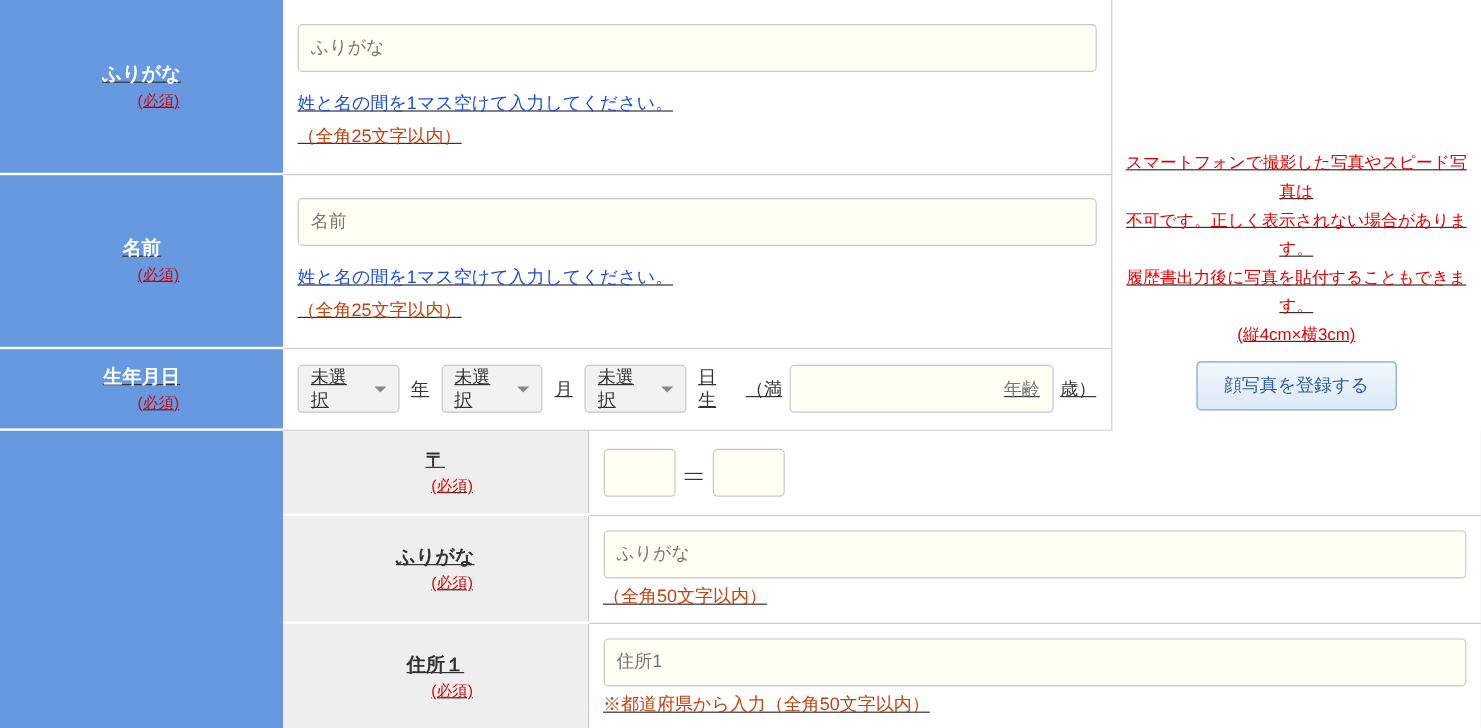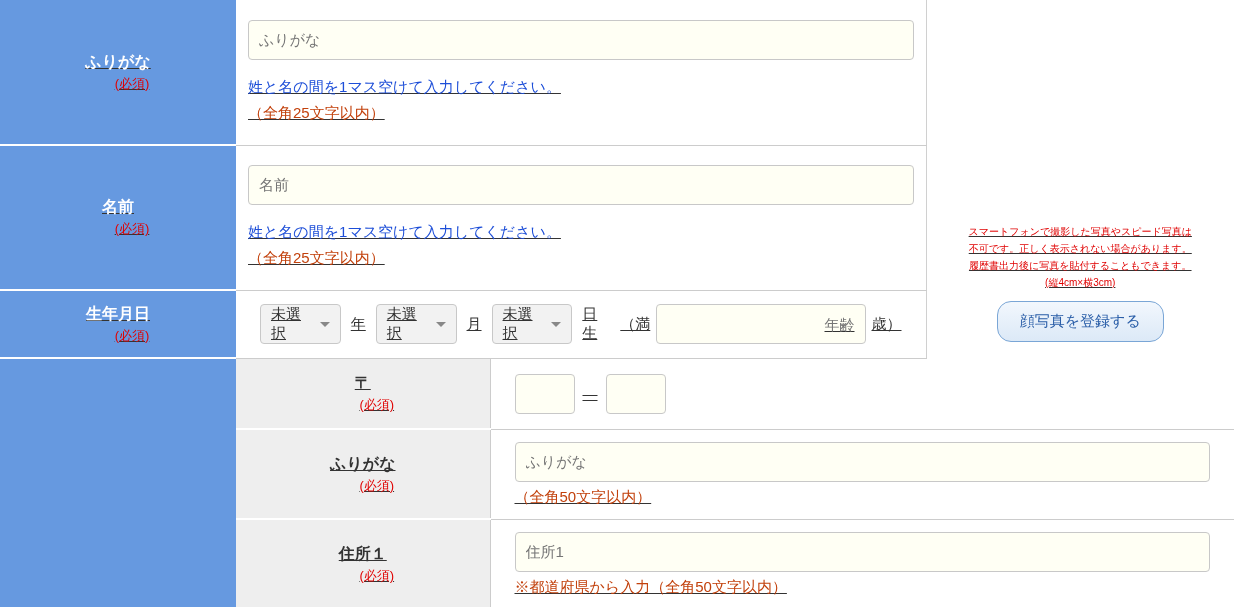--- a/index.html
+++ b/index.html
@@ -6,35 +6,35 @@
   body { margin: 0; font-family: 'Meiryo', 'MS PGothic', sans-serif; font-size: 15px; color: #333; background: #fff; }
   .wrap { width: 1234px; }
   table { border-collapse: collapse; width: 100%; table-layout: fixed; }
   td { padding: 0; vertical-align: middle; text-decoration: underline; }
   .label-cell { background: #6699e0; text-align: center; border-bottom: 2px solid #fff; }
   .label-cell.sub { background: #eeeeee; border-bottom: 2px solid #fff; border-right: 1px solid #ccc; }
   .label-name { color: #fff; font-weight: bold; font-size: 16px; }
   .label-name.dark { color: #333; }
   .req { color: #e00000; font-size: 13px; display: block; margin-top: 2px; margin-left: 28px; }
   .content-cell { background: #fff; padding: 14px 12px 16px 12px; border-bottom: 1px solid #ccc; border-right: 1px solid #d0d0d0; }
-  .content-cell.tight { padding: 12px 24px; }
+  .content-cell.tight { padding: 12px 12px; }
   .hint { color: #1d4ed8; margin-top: 16px; line-height: 1.5; }
   .hint-sub { color: #c2410c; margin-top: 6px; }
   input[type=text] { width: 100%; height: 40px; padding: 6px 10px; font-size: 15px; border: 1px solid #c8c8c8; border-radius: 4px; background: #fffff4; }
   input[type=text].small { width: 60px; text-align: center; }
   .dropdown { display: inline-flex; align-items: center; height: 40px; padding: 0 10px; border: 1px solid #c8c8c8; border-radius: 4px; background: #f2f2f2; cursor: pointer; }
   .dropdown .caret { margin-left: 8px; width: 0; height: 0; border-left: 5px solid transparent; border-right: 5px solid transparent; border-top: 5px solid #888; }
   .dob-row { display: flex; align-items: center; justify-content: space-between; gap: 10px; }
   .dob-left { display: flex; align-items: center; gap: 10px; flex-wrap: nowrap; }
   .unit { color: #333; }
   .age-wrap { display: flex; align-items: center; gap: 6px; }
   .age-input { width: 55px; height: 30px; border: 1px solid #c8c8c8; border-radius: 3px; background: #fffff4; text-align: right; font-size: 14px; }
   .photo-cell { background: #fff; padding: 16px 10px; text-align: center; vertical-align: bottom; }
-  .photo-note { color: #e00000; font-size: 10px; line-height: 1.7; }
-  .photo-btn { display: inline-block; margin-top: 10px; padding: 10px 22px; border: 1px solid #7aa6d6; border-radius: 14px; background: linear-gradient(#f2f7fd, #dce9f7); color: #2a5ea8; font-size: 15px; cursor: pointer; }
+  .photo-note { color: #e00000; font-size: 14px; line-height: 1.7; }
+  .photo-btn { display: inline-block; margin-top: 10px; padding: 10px 22px; border: 1px solid #7aa6d6; border-radius: 4px; background: linear-gradient(#f2f7fd, #dce9f7); color: #2a5ea8; font-size: 15px; cursor: pointer; }
   .zip-row { display: flex; align-items: center; gap: 8px; }
   .dash { color: #333; }
 </style>
 </head>
 <body>
 
 <div class="wrap">
 <table>
   <colgroup>
     <col style="width:236px">

